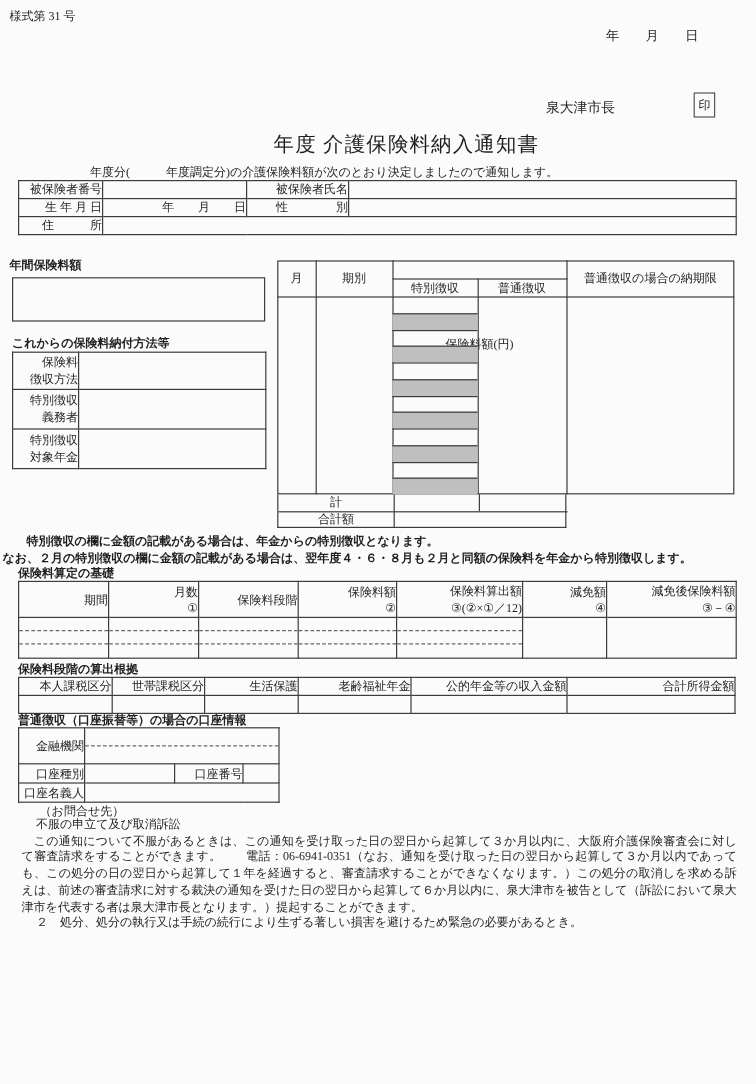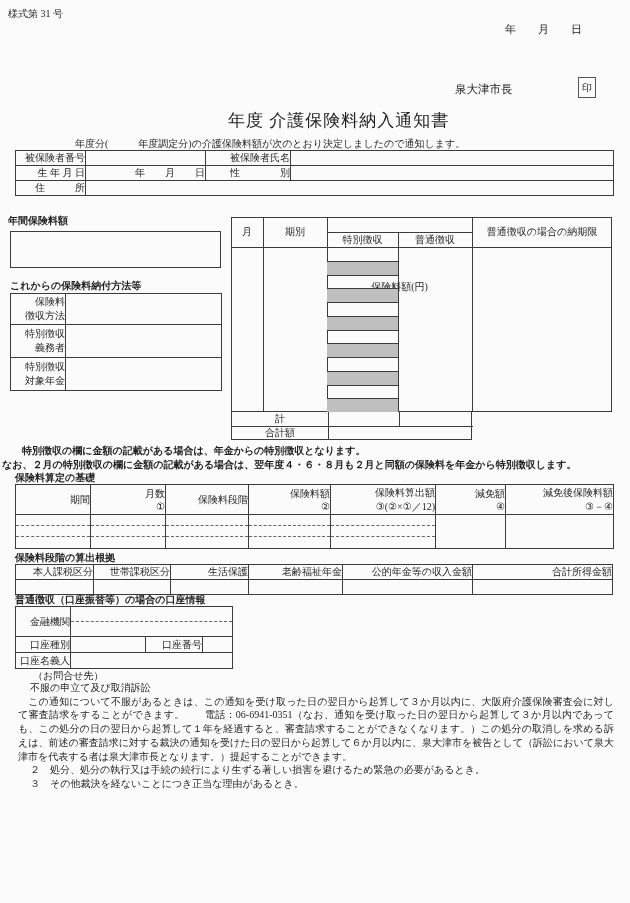--- a/index.html
+++ b/index.html
@@ -251,14 +251,13 @@
     <td colspan="3"></td>
   </tr>
 </tbody>
   </table>
 <div class="abs b10" style="left:33px; top:669px;">（お問合せ先）</div>
 
 <div class="abs" style="left:18px; top:681px; width:596px;">
   <div class="appeal" style="padding-left:12px;">不服の申立て及び取消訴訟</div>
   <div class="appeal">　この通知について不服があるときは、この通知を受け取った日の翌日から起算して３か月以内に、大阪府介護保険審査会に対して審査請求をすることができます。　　電話：06-6941-0351（なお、通知を受け取った日の翌日から起算して３か月以内であっても、この処分の日の翌日から起算して１年を経過すると、審査請求することができなくなります。）この処分の取消しを求める訴えは、前述の審査請求に対する裁決の通知を受けた日の翌日から起算して６か月以内に、泉大津市を被告として（訴訟において泉大津市を代表する者は泉大津市長となります。）提起することができます。</div>
   <div class="appeal" style="padding-left:12px;">２　処分、処分の執行又は手続の続行により生ずる著しい損害を避けるため緊急の必要があるとき。</div>
-  <div class="appeal" style="padding-left:12px;">３　その他裁決を経ないことにつき正当な理由があるとき。</div>
 </div>
 
 </body></html>

